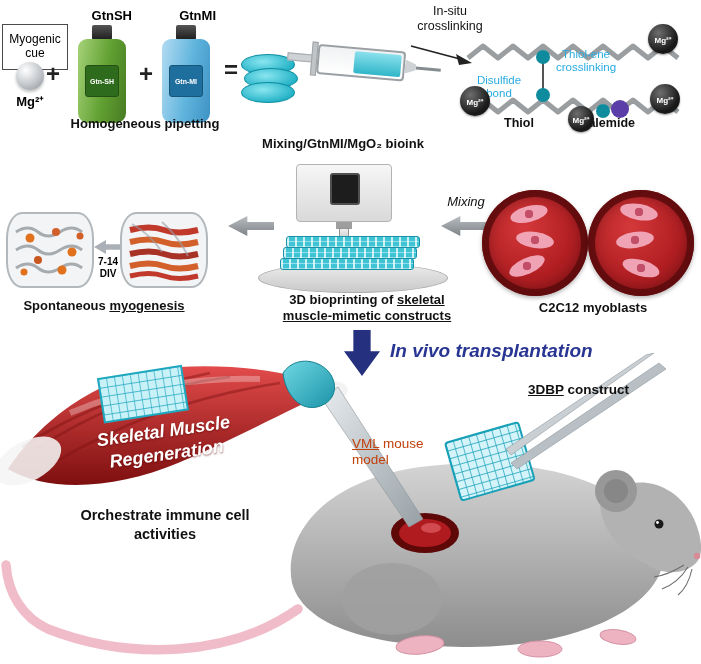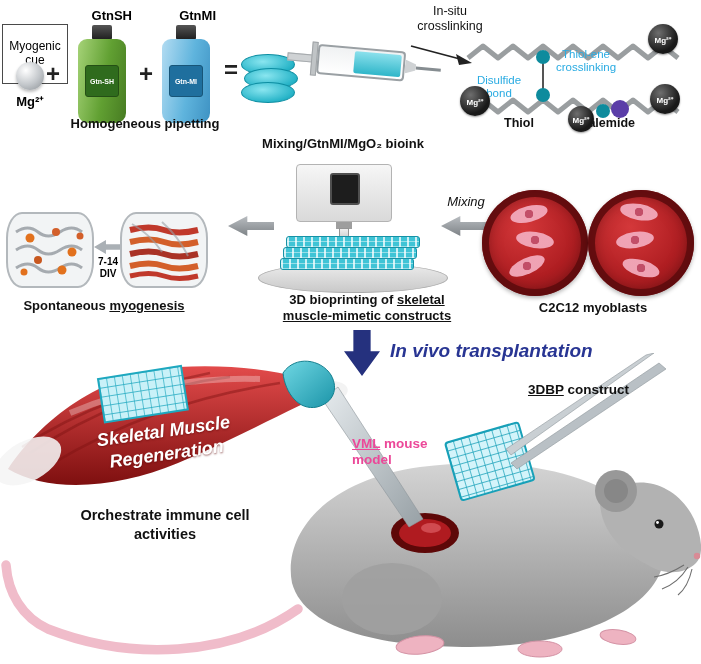--- a/index.html
+++ b/index.html
@@ -5,21 +5,21 @@
   * { margin:0; padding:0; box-sizing:border-box; }
   body { background:#fff; font-family:"Liberation Sans", sans-serif; }
   .stage { position:relative; width:701px; height:664px; background:#fff; overflow:hidden; }
   .abs { position:absolute; }
   .pre { white-space:pre-line; }
   .u { text-decoration:underline; }
   .cap { font-weight:bold; font-size:13px; text-align:center; color:#111; line-height:1.25; }
   .op { font-size:24px; font-weight:bold; color:#222; }
 
   
-  .myogenic-box { left:2px; top:24px; width:66px; padding:15px 2px; border:1.5px solid #4a4a4a;
+  .myogenic-box { left:2px; top:24px; width:66px; padding:8px 2px; border:1.5px solid #4a4a4a;
     font-size:12px; text-align:center; line-height:1.15; background:#fff; }
   .mg-sphere { left:16px; top:62px; width:28px; height:28px; border-radius:50%;
     background:radial-gradient(circle at 35% 30%, #ffffff, #c2c6ca 55%, #8a8f94); box-shadow:0 2px 3px rgba(0,0,0,.25); }
   .mg-caption { left:4px; top:92px; width:52px; text-align:center; font-weight:bold; font-size:13px; }
 
   .bottle-wrap { top:8px; width:60px; }
   .bottle-title { text-align:right; font-weight:bold; font-size:13px; }
   .bottle { position:relative; width:48px; height:102px; margin:2px auto 0; }
   .cap-sq { position:absolute; left:14px; top:0; width:20px; height:15px; background:linear-gradient(#555,#1d1d1d); border-radius:2px; }
   .bottle-body { position:absolute; left:0; top:14px; width:48px; height:84px; border-radius:9px 9px 10px 10px; }
@@ -91,21 +91,21 @@
   
   .big-down-arrow { left:344px; top:330px; width:36px; height:46px; background:#25317e;
     clip-path:polygon(26% 0, 74% 0, 74% 46%, 100% 46%, 50% 100%, 0 46%, 26% 46%); }
   .transplant-label { left:390px; top:340px; font-size:19px; font-weight:bold; font-style:italic; color:#283593; }
 
   .scene { left:0; top:353px; z-index:1; }
   .muscle-text { left:50px; top:420px; width:230px; text-align:center; color:#fff; font-weight:bold; font-style:italic;
     font-size:18px; line-height:1.25; transform:rotate(-8deg); text-shadow:0 1px 2px rgba(90,0,0,.6); z-index:3; }
   .immune-text { left:50px; top:506px; width:230px; text-align:center; font-weight:bold; font-size:14.5px; color:#111; line-height:1.3; z-index:3; }
   .construct-label { left:528px; top:382px; font-weight:bold; font-size:13.5px; color:#111; z-index:3; }
-  .vml-label { left:352px; top:436px; width:84px; font-weight:bold; font-size:13.5px; color:#ec4899; line-height:1.2; z-index:3; }
+  .vml-label { left:352px; top:436px; width:84px; font-weight:normal; font-size:13.5px; color:#c2410c; line-height:1.2; z-index:3; }
 </style>
 </head>
 <body>
 
 <div class="stage">
 
   <div class="abs myogenic-box pre">Myogenic
 cue</div>
   <div class="abs mg-sphere"></div>
   <div class="abs mg-caption">Mg²⁺</div>

